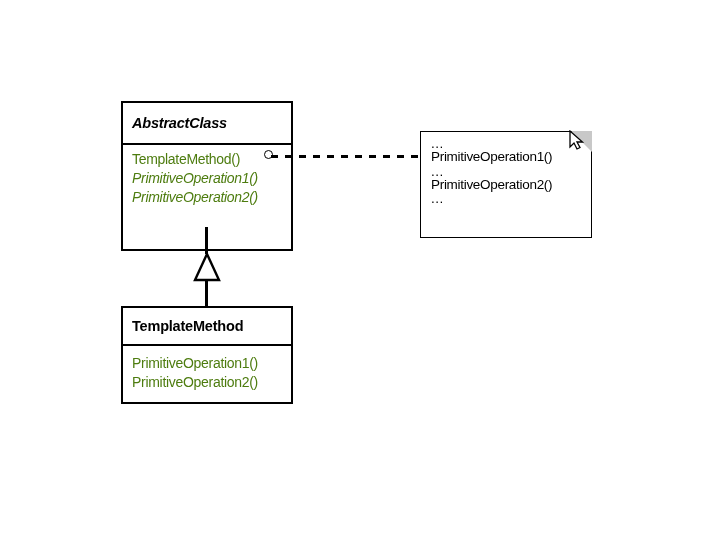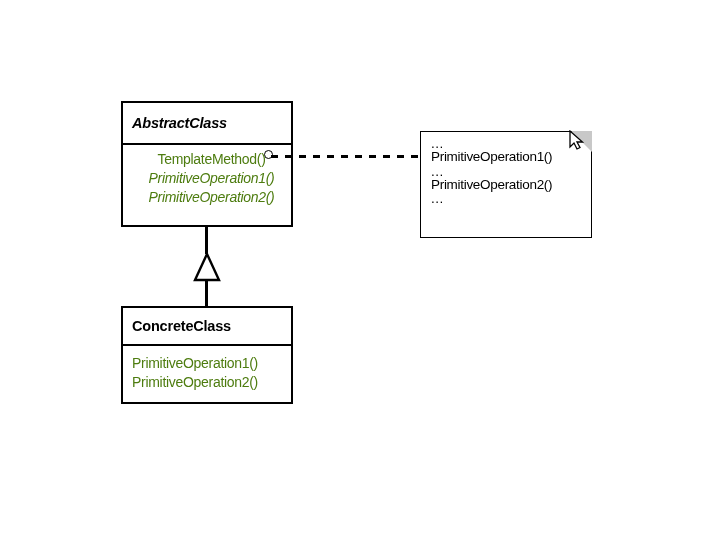--- a/index.html
+++ b/index.html
@@ -54,22 +54,21 @@
   }
   .member.abstract {
     font-style: italic;
   }
 
   
   #abstract-class {
     left: 121px;
     top: 101px;
     width: 172px;
-    height: 126px;
-    text-align: center;
+    height: 150px;
   }
   #abstract-class .class-header { height: 42px; }
   #abstract-class .class-body { height: 80px; }
 
   
   #concrete-class {
     left: 121px;
     top: 306px;
     width: 172px;
     height: 98px;
@@ -188,21 +187,21 @@
     </div>
     <div class="class-body">
       <div class="member">TemplateMethod()</div>
       <div class="member abstract">PrimitiveOperation1()</div>
       <div class="member abstract">PrimitiveOperation2()</div>
     </div>
   </div>
 
   <div class="class-box" id="concrete-class">
     <div class="class-header">
-      <span class="class-name">ConcreteClass</span>
+      <span class="class-name">TemplateMethod</span>
     </div>
     <div class="class-body">
       <div class="member">PrimitiveOperation1()</div>
       <div class="member">PrimitiveOperation2()</div>
     </div>
   </div>
 
   <div class="solid-line" id="inherit-line-top"></div>
   <div class="solid-line" id="inherit-line-bottom"></div>
   <svg id="inherit-triangle" viewBox="0 0 28 30">

